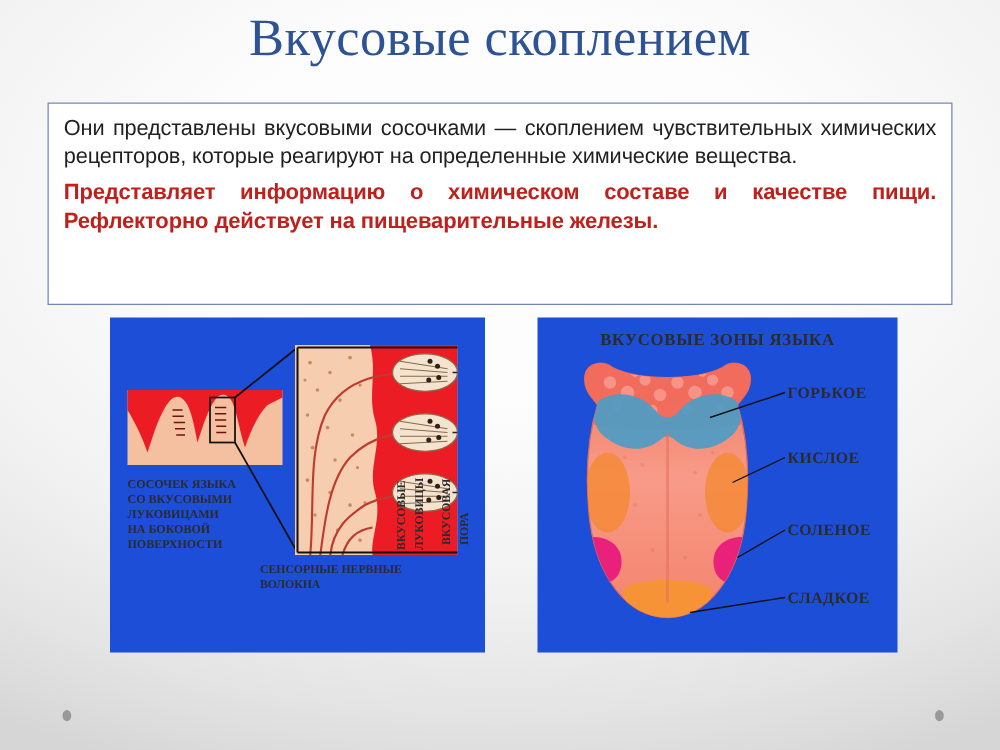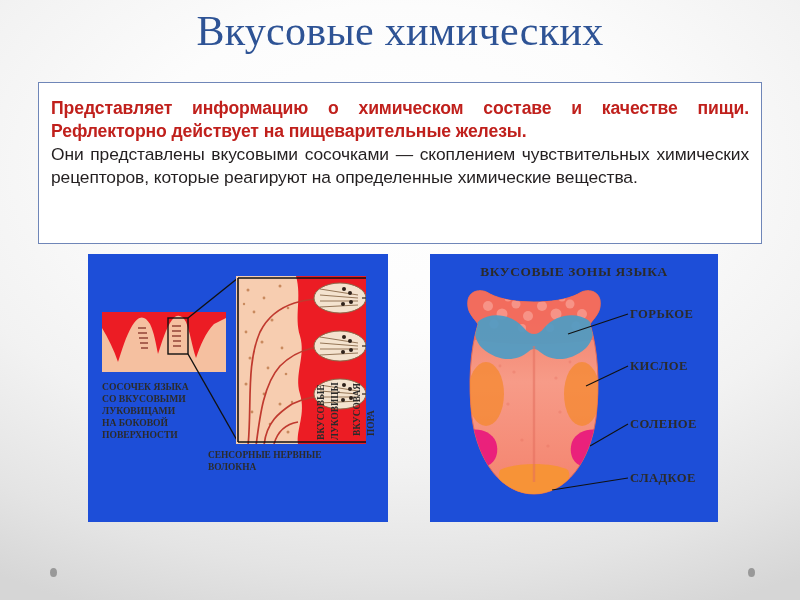--- a/index.html
+++ b/index.html
@@ -85,25 +85,25 @@
     border-radius: 50%;
     background: #8d8d8d;
     opacity: .85;
   }
   #deco-dot-left  { left: 50px;  top: 568px; }
   #deco-dot-right { left: 748px; top: 568px; }
 </style>
 </head>
 <body>
 
-<div class="slide-title">Вкусовые химических</div>
+<div class="slide-title">Вкусовые скоплением</div>
 
 <div class="text-box">
+  <p class="para">Они представлены вкусовыми сосочками — скоплением чувствительных химических рецепторов, которые реагируют на определенные химические вещества.</p>
   <p class="para accent">Представляет информацию о химическом составе и качестве пищи. Рефлекторно действует на пищеварительные железы.</p>
-  <p class="para">Они представлены вкусовыми сосочками — скоплением чувствительных химических рецепторов, которые реагируют на определенные химические вещества.</p>
 </div>
 
 <div class="figure-panel" id="panel-left">
   <svg class="fig-svg" viewBox="0 0 300 268">
     <defs>
       <clipPath id="clipZoom">
         <rect x="148" y="22" width="130" height="168"></rect>
       </clipPath>
     </defs>
 

